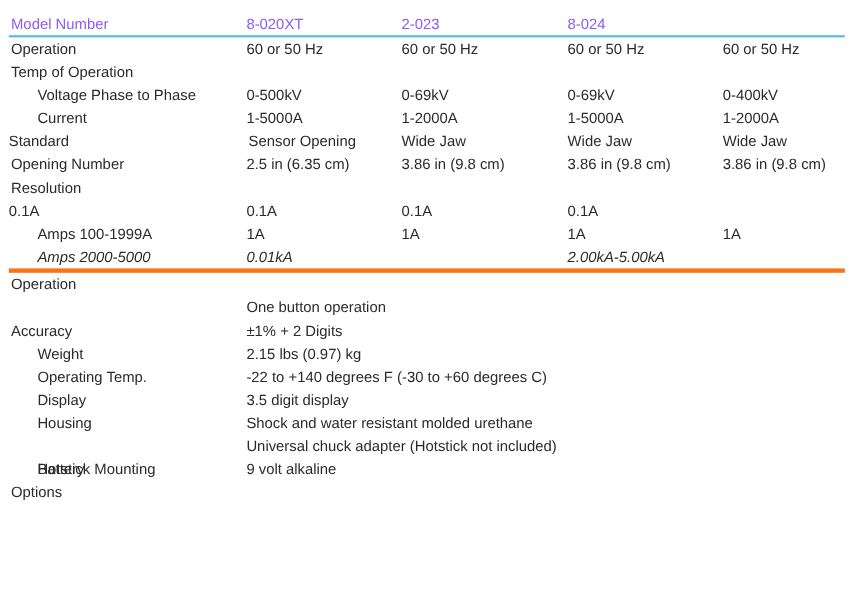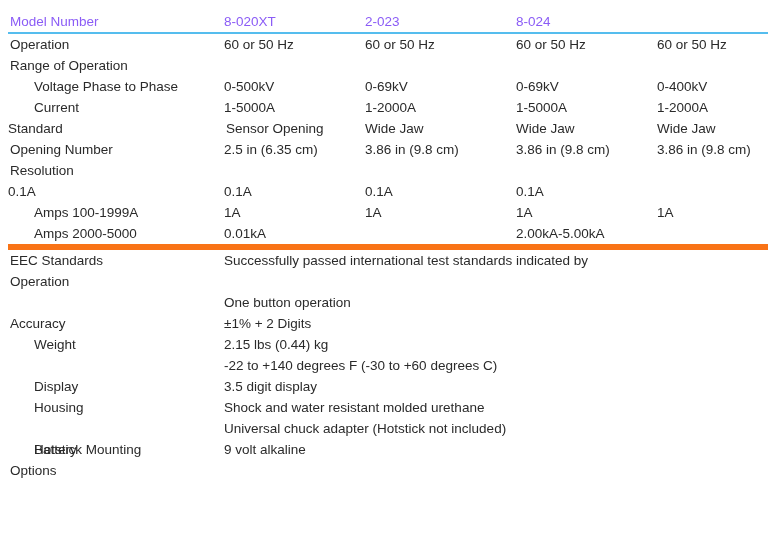--- a/index.html
+++ b/index.html
@@ -36,21 +36,22 @@
   .cell.label.indent-1 {
     padding-left: 26px;
   }
   .row.header-row {
     border-bottom: 2px solid #55bdee;
   }
   .row.header-row .cell {
     color: #8b5cf6;
   }
   .row.divider-after {
-    border-bottom: 6px solid #f97316;
+    border-bottom: 4px solid #f97316;
+    font-style: italic;
   }
   .cell.span {
     grid-column: 2 / 6;
   }
 </style>
 </head>
 <body>
 
 <div class="spec-table">
   <div class="row header-row">
@@ -61,21 +62,21 @@
   </div>
   <div id="table-body">
       <div class="row">
         <div class="cell label">Operation</div>
         <div class="cell">60 or 50 Hz</div>
         <div class="cell">60 or 50 Hz</div>
         <div class="cell">60 or 50 Hz</div>
         <div class="cell">60 or 50 Hz</div>
       </div>
       <div class="row">
-        <div class="cell label">Range of Operation</div>
+        <div class="cell label">Temp of Operation</div>
       </div>
       <div class="row">
         <div class="cell label indent-1">Voltage Phase to Phase</div>
         <div class="cell">0-500kV</div>
         <div class="cell">0-69kV</div>
         <div class="cell">0-69kV</div>
         <div class="cell">0-400kV</div>
       </div>
       <div class="row">
         <div class="cell label indent-1">Current</div>
@@ -115,38 +116,35 @@
         <div class="cell">1A</div>
       </div>
       <div class="row divider-after">
         <div class="cell label indent-1">Amps 2000-5000</div>
         <div class="cell">0.01kA</div>
         <div class="cell"></div>
         <div class="cell">2.00kA-5.00kA</div>
         <div class="cell"></div>
       </div>
       <div class="row">
-        <div class="cell label">EEC Standards</div>
-        <div class="cell span">Successfully passed international test standards indicated by</div>
-      </div>
-      <div class="row">
         <div class="cell label">Operation</div>
       </div>
       <div class="row">
         <div class="cell span">One button operation</div>
       </div>
       <div class="row">
         <div class="cell label">Accuracy</div>
         <div class="cell span">±1% + 2 Digits</div>
       </div>
       <div class="row">
         <div class="cell label indent-1">Weight</div>
-        <div class="cell span">2.15 lbs (0.44) kg</div>
+        <div class="cell span">2.15 lbs (0.97) kg</div>
       </div>
       <div class="row">
+        <div class="cell label indent-1">Operating Temp.</div>
         <div class="cell span">-22 to +140 degrees F (-30 to +60 degrees C)</div>
       </div>
       <div class="row">
         <div class="cell label indent-1">Display</div>
         <div class="cell span">3.5 digit display</div>
       </div>
       <div class="row">
         <div class="cell label indent-1">Housing</div>
         <div class="cell span">Shock and water resistant molded urethane</div>
       </div>

